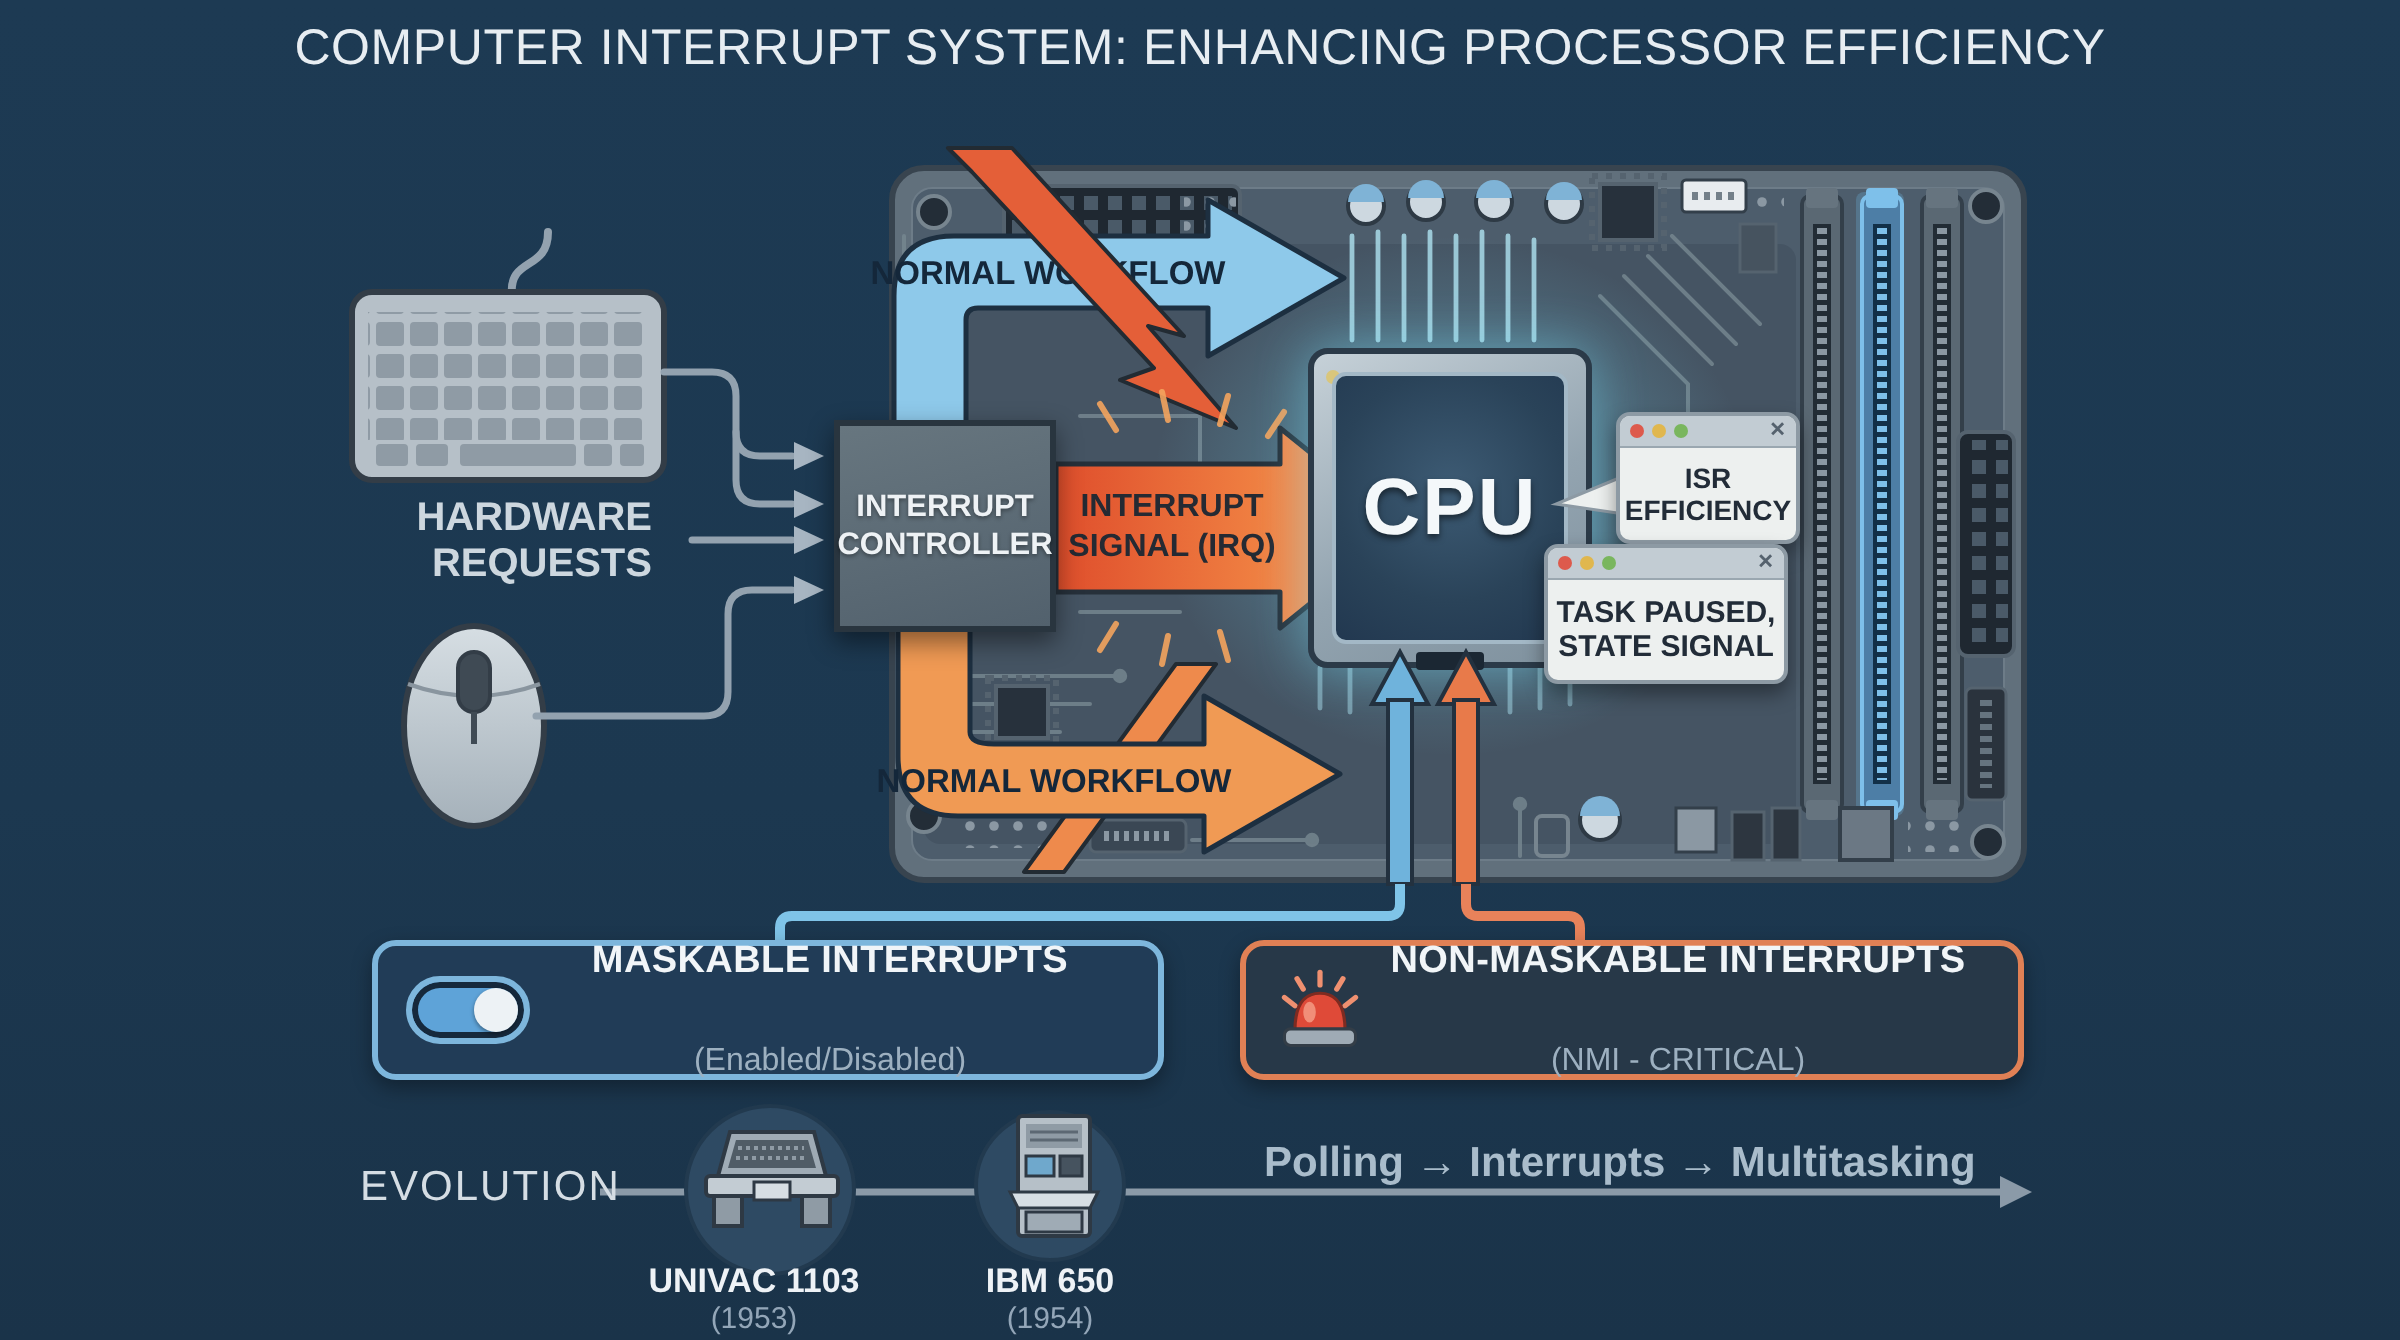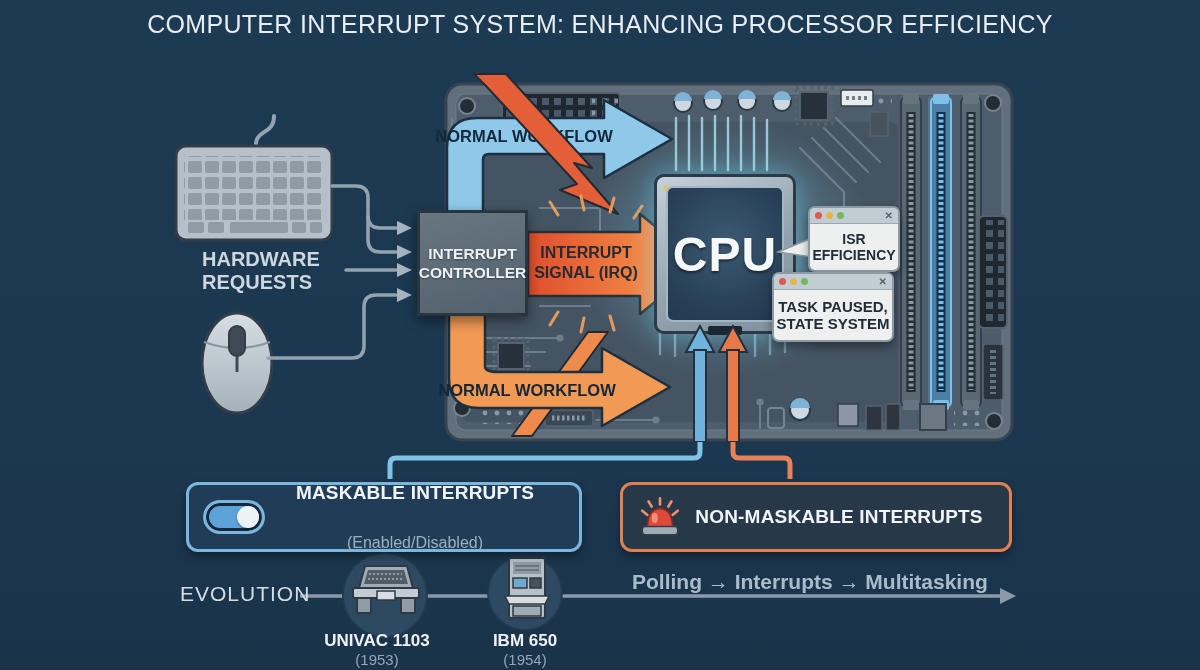--- a/index.html
+++ b/index.html
@@ -5,57 +5,57 @@
   html,body{margin:0;padding:0;background:#16293c;}
   .stage{position:relative;width:1200px;height:670px;overflow:hidden;
          background:linear-gradient(180deg,#1d3a53 0%,#1c3850 60%,#1a3349 100%);
          font-family:"Liberation Sans",sans-serif;}
   .abs{position:absolute;}
   svg text{font-family:"Liberation Sans",sans-serif;}
 
   .title{left:0;top:10px;width:100%;text-align:center;color:#e7edf2;
          font-size:25px;font-weight:normal;letter-spacing:.3px;z-index:20;}
 
-  .hw-label{left:202px;top:248px;width:140px;text-align:left;color:#cdd7df;
+  .hw-label{left:186px;top:248px;width:140px;text-align:right;color:#cdd7df;
             font-size:20px;font-weight:bold;line-height:1.15;z-index:20;}
 
   .controller{left:417px;top:210px;width:105px;height:100px;z-index:35;
               background:linear-gradient(165deg,#67767f,#52616d);
               border:3px solid #29353f;display:flex;flex-direction:column;
               align-items:center;justify-content:center;color:#eef2f5;
               font-size:15.5px;font-weight:bold;line-height:1.25;
               box-shadow:0 5px 12px rgba(0,0,0,.45);text-shadow:0 1px 2px rgba(0,0,0,.4);}
 
   .cpu{left:654px;top:174px;width:136px;height:154px;z-index:30;border-radius:10px;
        background:linear-gradient(150deg,#c6d1d8 0%,#93a4b0 55%,#7e909d 100%);
        border:3px solid #2b3a48;box-shadow:0 0 26px rgba(120,220,245,.45);}
   .cpu-inner{position:absolute;left:9px;top:9px;right:9px;bottom:9px;border-radius:7px;
        background:radial-gradient(circle at 50% 42%,#3d5b74 0%,#2a4359 60%,#223850 100%);
        border:2px solid #a3b8c6;display:flex;align-items:center;justify-content:center;}
-  .cpu-inner span{color:#f4f8fa;font-size:48px;font-weight:bold;letter-spacing:1px;
+  .cpu-inner span{color:#f4f8fa;font-size:40px;font-weight:bold;letter-spacing:1px;
        text-shadow:0 2px 3px rgba(0,0,0,.5);}
   .cpu-notch{position:absolute;left:50%;bottom:-4px;transform:translateX(-50%);
        width:34px;height:9px;background:#1b2733;border-radius:2px;}
   .cpu-dot{position:absolute;left:6px;top:8px;width:7px;height:7px;border-radius:50%;
        background:#d9c67c;}
 
   .win{position:absolute;background:#edf0ef;border:2px solid #8d9aa4;border-radius:7px;
        box-shadow:0 5px 10px rgba(0,0,0,.4);overflow:hidden;}
   .win-isr{left:808px;top:206px;width:88px;height:62px;z-index:50;}
   .win-task{left:772px;top:272px;width:118px;height:66px;z-index:55;}
   .bar{height:15px;background:#c2ccd3;border-bottom:1px solid #9aa7b0;
        display:flex;align-items:center;padding:0 5px;gap:4px;}
   .dot{width:7px;height:7px;border-radius:50%;}
   .dot.r{background:#dd5a4c;} .dot.y{background:#e0b74e;} .dot.g{background:#79b65e;}
   .close{margin-left:auto;color:#55626e;font-size:10px;font-weight:bold;line-height:1;}
   .win-body{display:flex;flex-direction:column;align-items:center;justify-content:center;
        height:calc(100% - 16px);font-weight:bold;color:#222c38;text-align:center;line-height:1.15;}
   .win-isr .win-body{font-size:14px;} .win-task .win-body{font-size:15px;}
 
-  .typebox{position:absolute;top:482px;height:64px;border-radius:12px;z-index:50;
+  .typebox{position:absolute;top:470px;height:64px;border-radius:12px;z-index:50;
        display:flex;align-items:center;padding:0 14px;gap:0;}
   .maskable{left:186px;width:362px;border:3px solid #7db6dc;background:#213c57;
        box-shadow:0 4px 10px rgba(0,0,0,.35);}
   .nonmask{left:620px;width:358px;border:3px solid #e08055;background:#273848;
        box-shadow:0 4px 10px rgba(0,0,0,.35);justify-content:space-between;}
   .typetext{flex:1;text-align:center;line-height:1.2;}
   .typetitle{color:#f1f5f8;font-size:19px;font-weight:bold;letter-spacing:.2px;}
   .typesub{color:#9db0c0;font-size:16px;margin-top:28px;}
 
   .toggle{width:56px;height:28px;border:3px solid #7db6dc;border-radius:18px;
@@ -377,21 +377,21 @@
 
   <div class="win win-task">
     <div class="bar">
       <span class="dot r"></span>
       <span class="dot y"></span>
       <span class="dot g"></span>
       <span class="close">✕</span>
     </div>
     <div class="win-body">
       <div>TASK PAUSED,</div>
-      <div>STATE SYSTEM</div>
+      <div>STATE SIGNAL</div>
     </div>
   </div>
 
   <div class="typebox maskable">
     <div class="toggle">
       <span class="knob"></span>
     </div>
     <div class="typetext">
       <div class="typetitle">MASKABLE INTERRUPTS</div>
       <div class="typesub">(Enabled/Disabled)</div>
@@ -406,20 +406,21 @@
         <line x1="22" y1="2" x2="22" y2="8"></line>
         <line x1="11" y1="5" x2="14" y2="10"></line>
           <line x1="33" y1="5" x2="30" y2="10"></line>
       </g>
       <path d="M10,30 Q10,12 22,12 Q34,12 34,30 Z" fill="#df4a38" stroke="#7e2b21" stroke-width="1.5"></path>
       <ellipse cx="17" cy="21" rx="3" ry="5" fill="#f59a84" opacity="0.85"></ellipse>
       <rect x="5" y="29" width="34" height="8" rx="3" fill="#9fabb5" stroke="#333d47" stroke-width="1.5"></rect>
     </svg>
     <div class="typetext">
       <div class="typetitle">NON-MASKABLE INTERRUPTS</div>
+      <div class="typesub">(NMI - CRITICAL)</div>
     </div>
   </div>
 
   <div class="abs evo-label">EVOLUTION</div>
 
   <div class="machine m1">
     <div class="name">UNIVAC 1103</div>
     <div class="year">(1953)</div>
   </div>
   <div class="machine m2">

